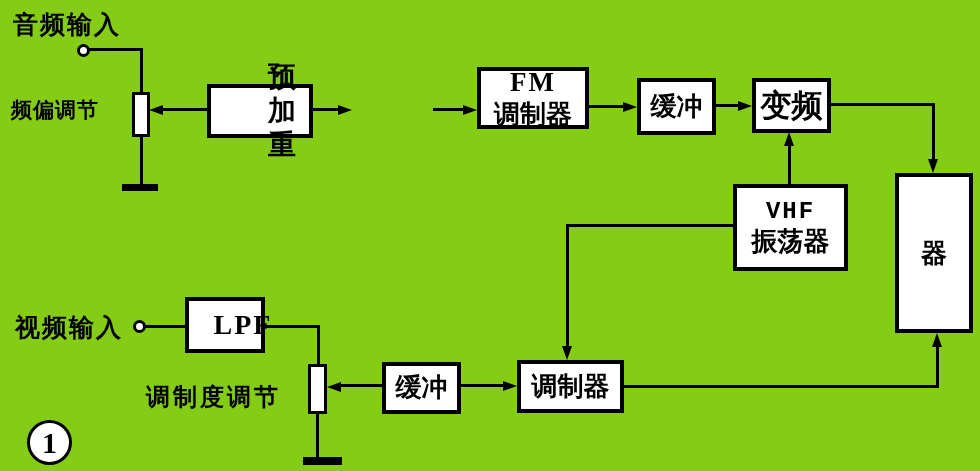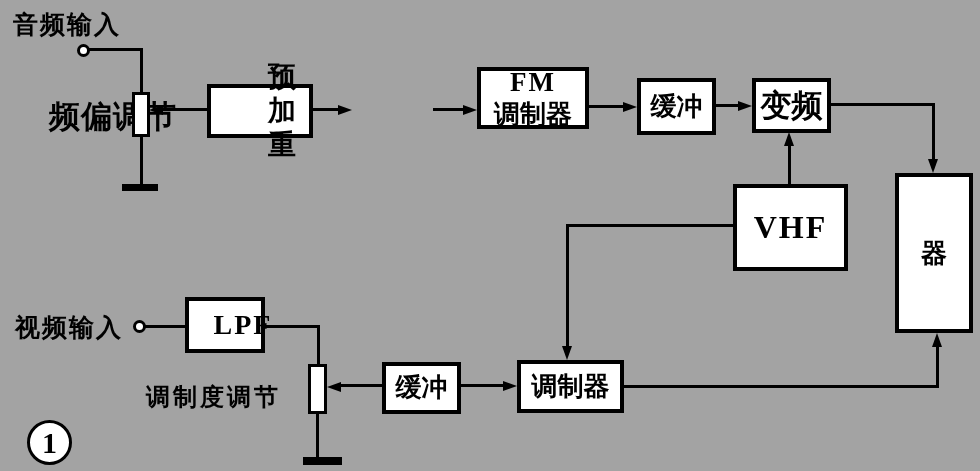--- a/index.html
+++ b/index.html
@@ -1,17 +1,17 @@
 <!DOCTYPE html>
 <html><head>
 <meta charset="utf-8">
 <style>
   html,body{margin:0;padding:0;background:#fff;}
   .stage{
-    position:relative;width:980px;height:471px;background:#a3a3a3;
+    position:relative;width:980px;height:471px;background:#84cc16;
     font-family:"DejaVu Sans",sans-serif;color:#000;overflow:hidden;
   }
   .box{
     position:absolute;box-sizing:border-box;border:4px solid #000;background:#fff;
     display:flex;flex-direction:column;align-items:center;justify-content:center;
     font-weight:bold;text-align:center;line-height:1.22;
   }
   .box .cn{font-family:"DejaVu Sans",sans-serif;font-weight:bold;}
   .box .lat{font-family:"Liberation Serif",serif;font-weight:bold;letter-spacing:2px;}
   .ln{position:absolute;background:#000;}
@@ -29,21 +29,21 @@
     display:flex;align-items:center;justify-content:center;
     font-family:"Liberation Serif",serif;font-weight:bold;font-size:30px;background:#fff;
   }
 </style>
 </head>
 <body>
 
 <div class="stage">
 
   <div class="lbl" style="left:13px;top:8px;font-size:25px;letter-spacing:2px;">音频输入</div>
-  <div class="lbl" style="left:11px;top:96px;font-size:31px;letter-spacing:1px;margin-left:38px;">频偏调节</div>
+  <div class="lbl" style="left:11px;top:96px;font-size:21px;letter-spacing:1px;">频偏调节</div>
   <div class="lbl" style="left:146px;top:381px;font-size:24px;letter-spacing:3px;">调制度调节</div>
   <div class="lbl" style="left:15px;top:311px;font-size:25px;letter-spacing:2px;">视频输入</div>
 
   <div class="term" style="left:77px;top:44px;"></div>
   <div class="term" style="left:133px;top:320px;"></div>
 
   <div class="pot" style="left:132px;top:92px;width:18px;height:45px;"></div>
   <div class="ln" style="left:140px;top:134px;width:3px;height:52px;"></div>
   <div class="gnd" style="left:122px;top:184px;width:36px;height:7px;"></div>
 
@@ -85,21 +85,22 @@
 
   <div class="box" style="left:752px;top:78px;width:79px;height:55px;font-size:31px;">
     <span class="cn">变频</span>
   </div>
 
   <div class="ln" style="left:830px;top:103px;width:105px;height:3px;"></div>
   <div class="ln" style="left:932px;top:103px;width:3px;height:58px;"></div>
   <div class="ar down" style="left:928px;top:159px;"></div>
 
   <div class="box" style="left:733px;top:184px;width:115px;height:87px;font-size:26px;">
-    <span class="lat" style="font-size:32px;">VHF</span>
+    <span class="lat" style="font-size:24px;font-family:Liberation Mono, monospace;">VHF</span>
+    <span class="cn">振荡器</span>
   </div>
 
   <div class="ln" style="left:788px;top:144px;width:3px;height:40px;"></div>
   <div class="ar up" style="left:784px;top:132px;"></div>
 
   <div class="ln" style="left:568px;top:224px;width:165px;height:3px;"></div>
   <div class="ln" style="left:566px;top:224px;width:3px;height:124px;"></div>
   <div class="ar down" style="left:562px;top:346px;"></div>
 
   <div class="box" style="left:895px;top:173px;width:78px;height:160px;font-size:26px;line-height:1.55;">

